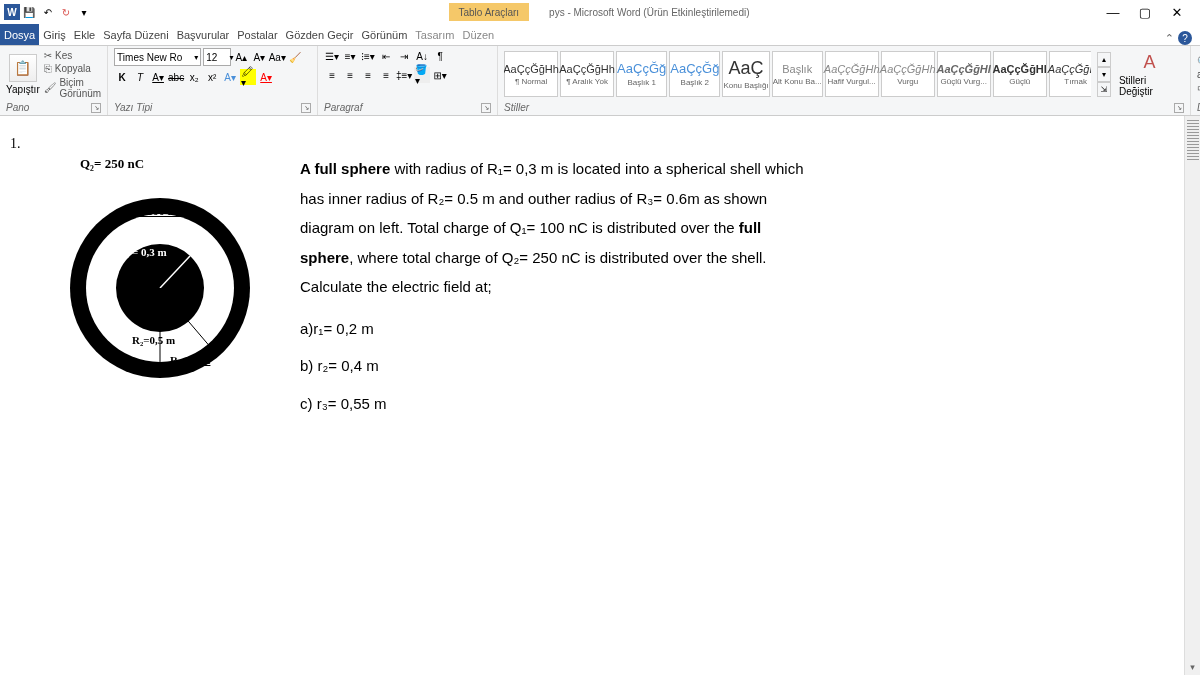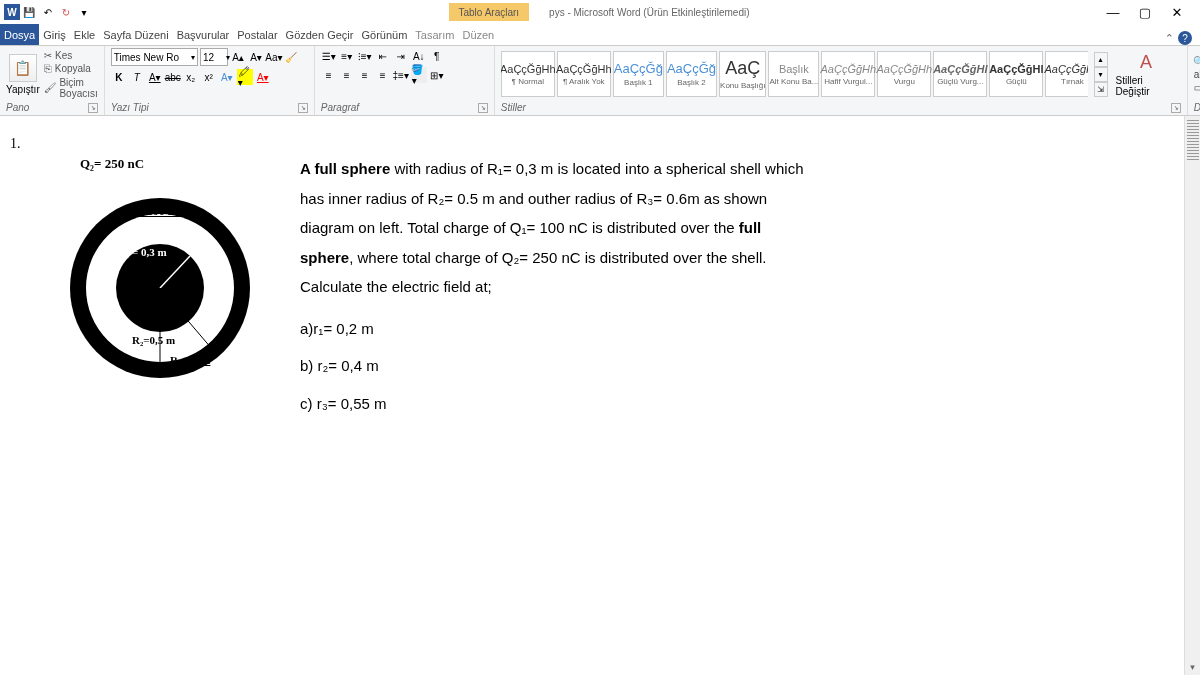--- a/index.html
+++ b/index.html
@@ -120,21 +120,21 @@
         <div class="pano-item">
             <span>✂</span>
             <span>Kes</span>
           </div>
         <div class="pano-item">
             <span>⎘</span>
             <span>Kopyala</span>
           </div>
         <div class="pano-item">
             <span>🖌</span>
-            <span>Biçim Boyacısı</span>
+            <span>Biçim Görünüm</span>
           </div>
       </div>
     </div>
     <div class="group-label"><span>Pano</span><span class="launcher">↘</span></div>
   </div>
 
   <div class="group" style="min-width:210px;">
     <div class="group-body" style="flex-direction:column;align-items:flex-start;gap:3px;">
       <div class="font-row">
         <div class="font-select">

